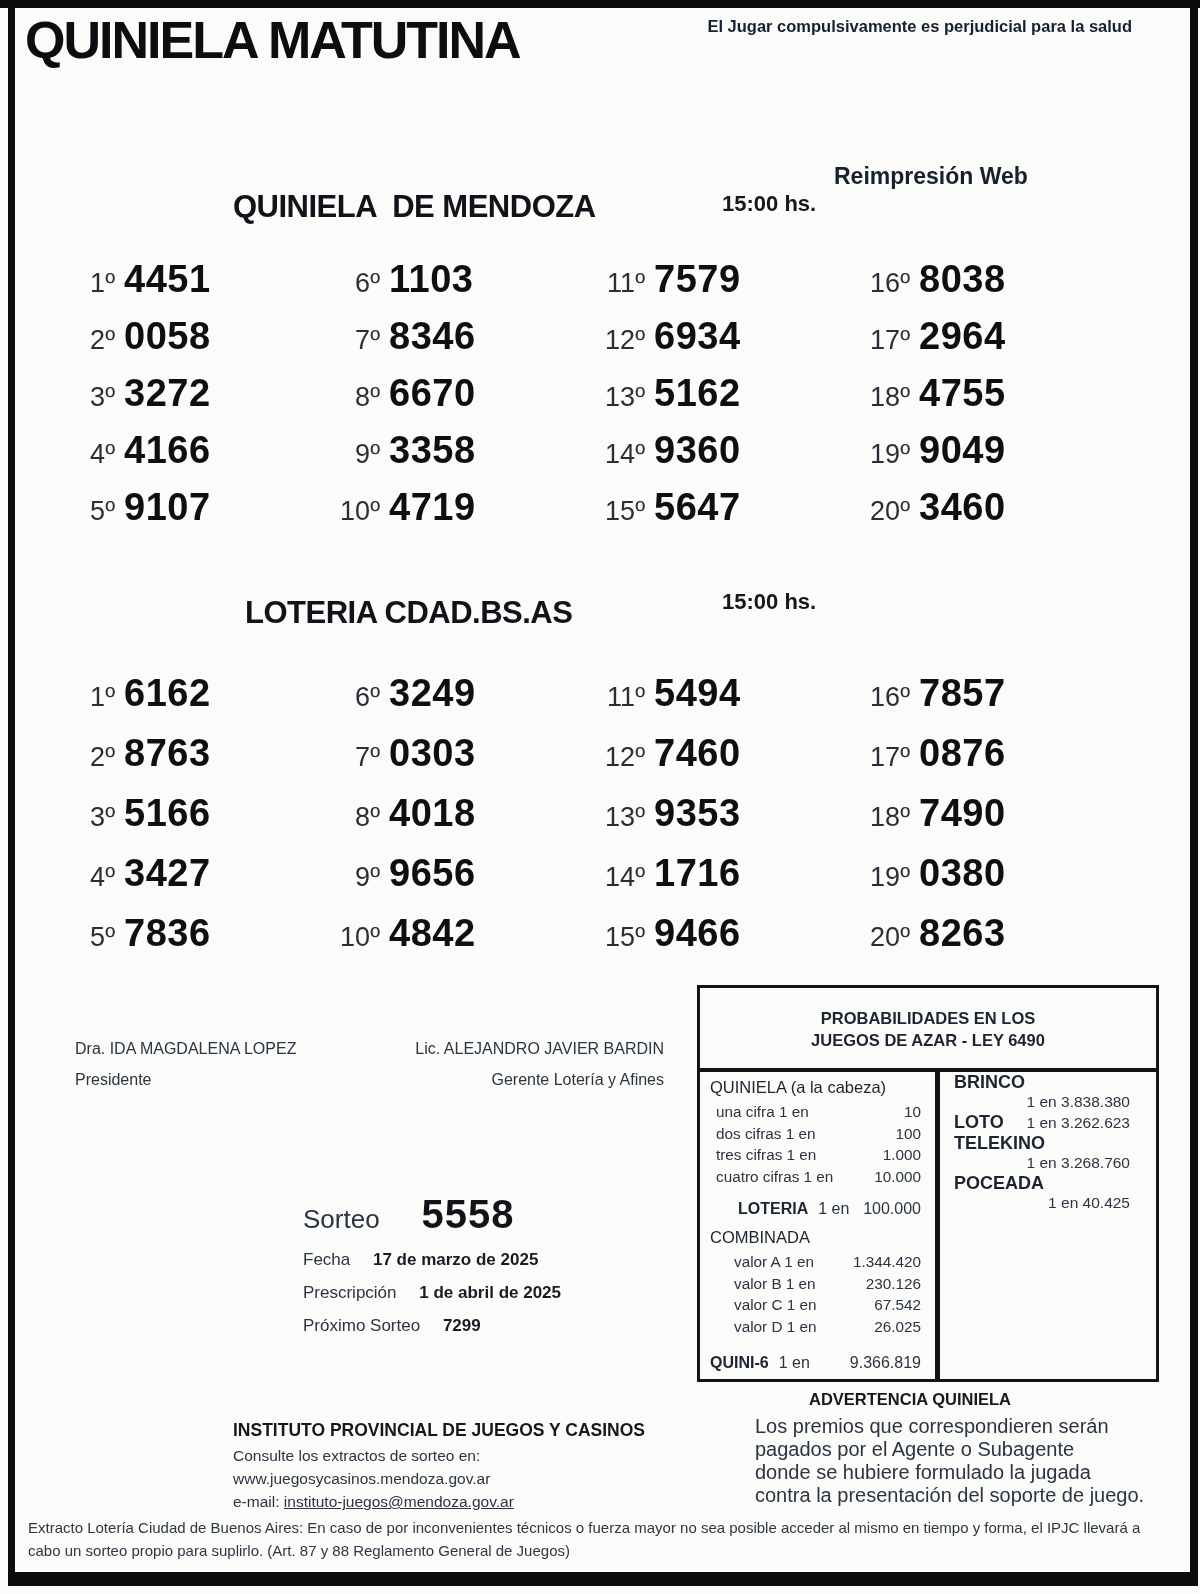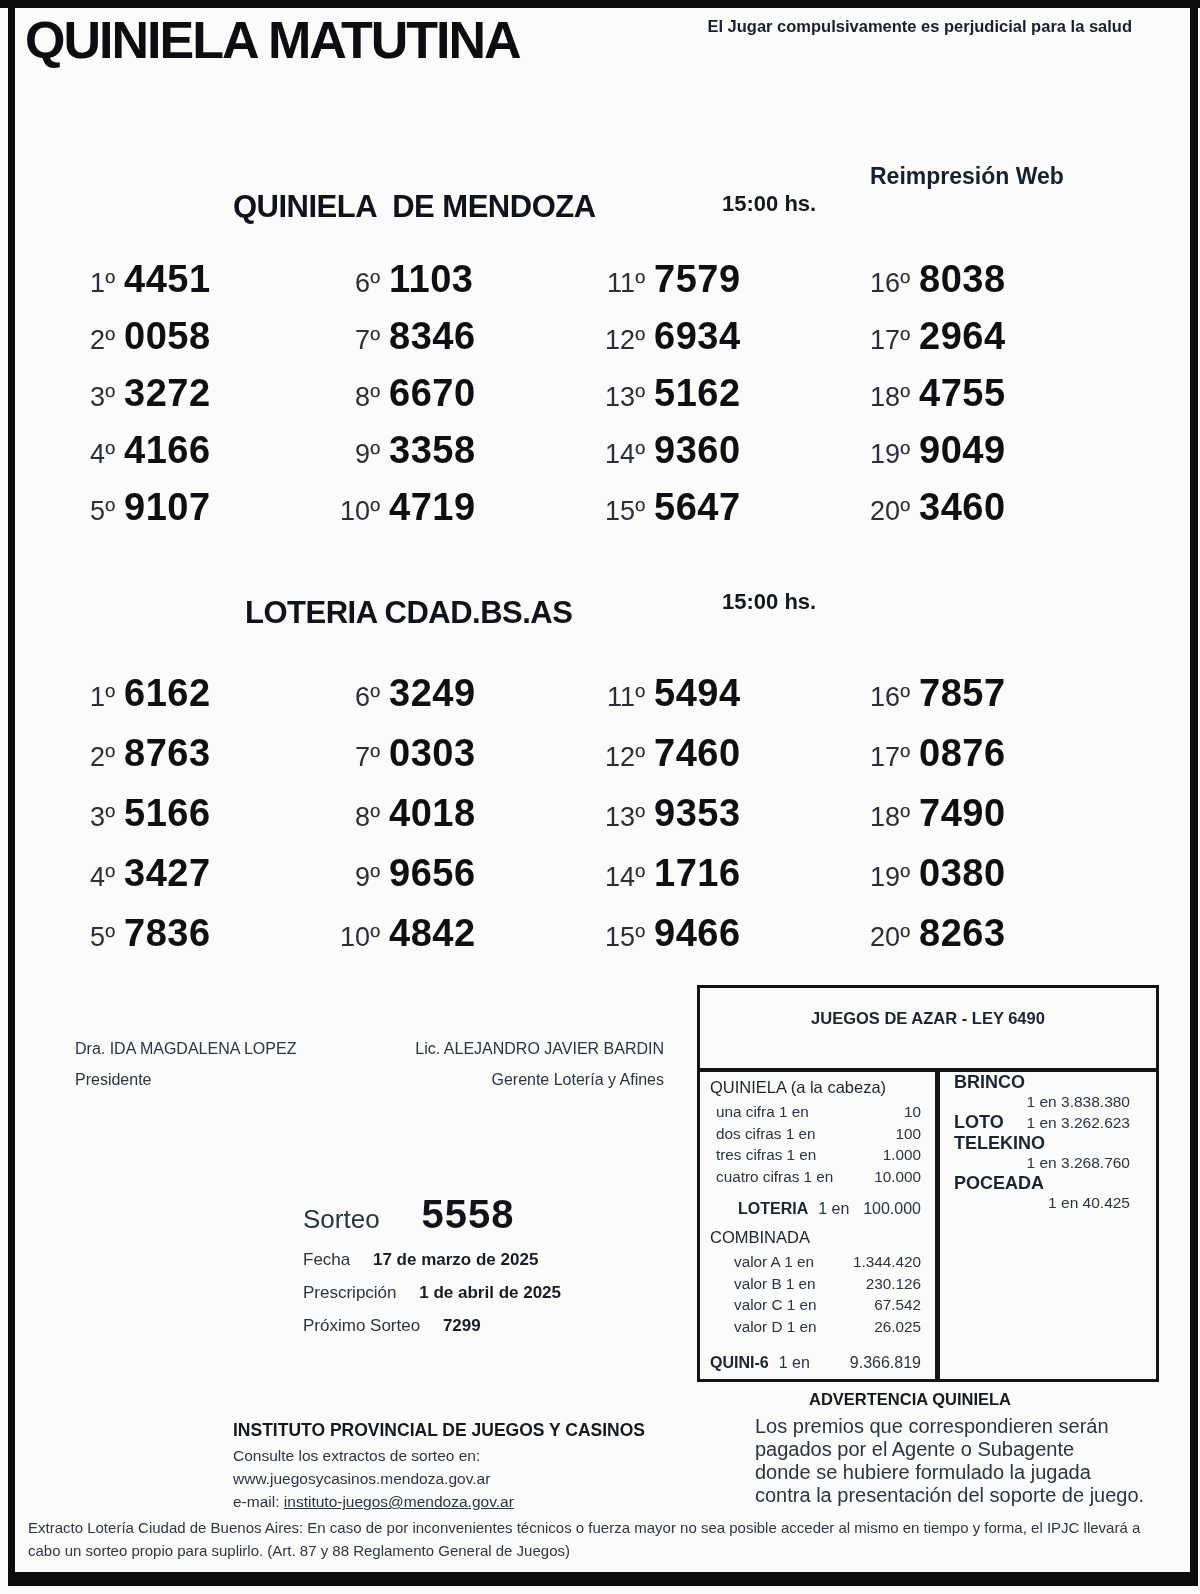--- a/index.html
+++ b/index.html
@@ -19,21 +19,21 @@
 
   .abs { position:absolute; }
 
   .doc-title {
     left:25px; top:10px; font-size:52px; font-weight:bold;
     letter-spacing:-2px; color:#0c0d10; white-space:pre;
   }
   .health-warning {
     top:17px; right:68px; font-size:16.5px; font-weight:bold; color:#16202e;
   }
-  .reprint { left:870px; top:163px; font-size:23px; font-weight:bold; color:#17212e; }
+  .reprint { left:834px; top:163px; font-size:23px; font-weight:bold; color:#17212e; }
 
   .section-title { font-size:31px; font-weight:bold; color:#10131a; white-space:pre; letter-spacing:-0.5px; }
   .section-time  { font-size:22px; font-weight:bold; color:#14181f; }
 
   .results-grid {
     position:absolute; display:grid;
     grid-template-columns:repeat(4, 265px);
     grid-auto-flow:column;
   }
   #grid-mendoza { left:55px; top:258px; grid-template-rows:repeat(5, 57px); }
@@ -324,20 +324,21 @@
     <div class="sig-name">Dra. IDA MAGDALENA LOPEZ</div>
     <div class="sig-role">Presidente</div>
   </div>
   <div class="abs sig" style="left:364px; top:1040px;text-align:right;">
     <div class="sig-name">Lic. ALEJANDRO JAVIER BARDIN</div>
     <div class="sig-role">Gerente Lotería y Afines</div>
   </div>
 
   <div class="abs prob-box">
     <div class="prob-header">
+      <div>PROBABILIDADES EN LOS</div>
       <div>JUEGOS DE AZAR - LEY 6490</div>
     </div>
     <div class="prob-body">
       <div class="prob-left">
         <div class="prob-heading">QUINIELA (a la cabeza)</div>
         <div class="mt4">
 
             <div class="prob-row">
               <span class="prob-lbl">una cifra  1 en</span>
               <span class="prob-val">10</span>

